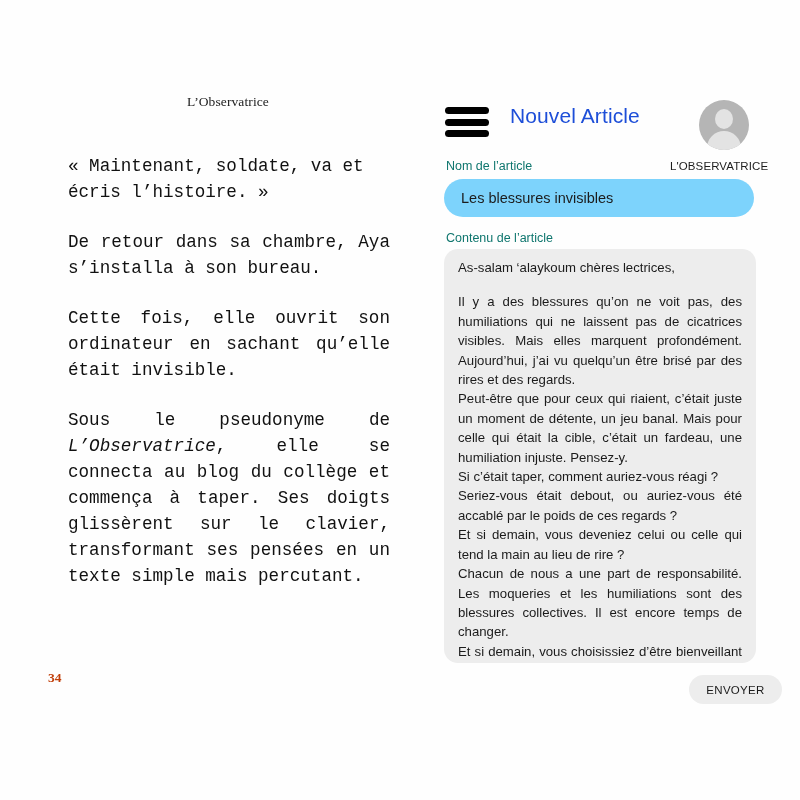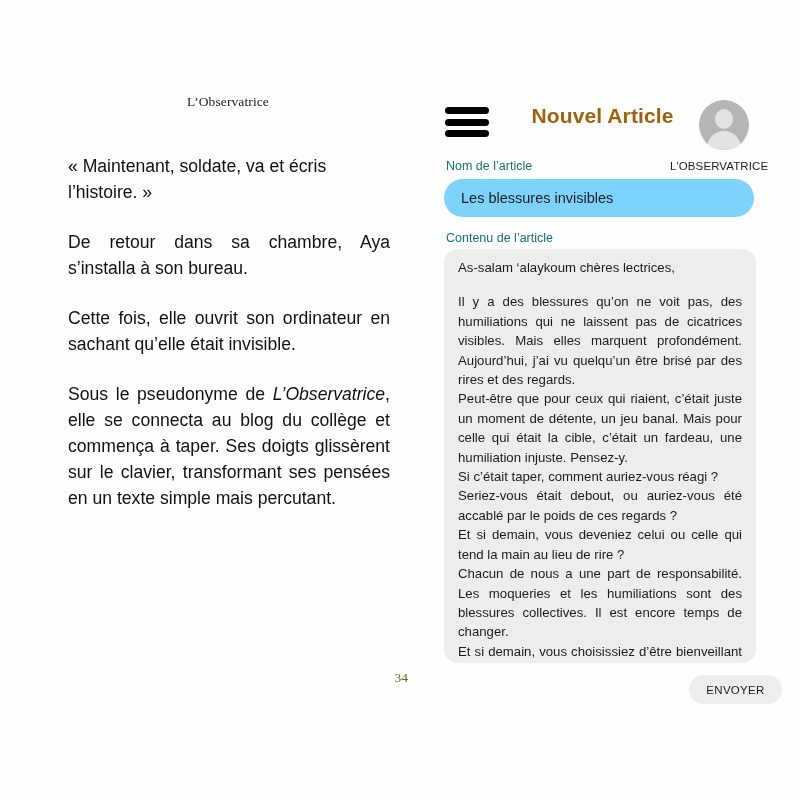--- a/index.html
+++ b/index.html
@@ -39,43 +39,44 @@
     font-family: "Liberation Serif", serif;
     font-size: 13.5px;
     color: #1b1b1b;
     letter-spacing: 0.1px;
   }
   .book-body {
     position: absolute;
     left: 20px;
     top: 153px;
     width: 322px;
-    font-family: Liberation Sans, sans-serif;
+    font-family: Liberation Mono, monospace;
     font-size: 17.6px;
     line-height: 26px;
     color: #111111;
     text-align: justify;
   }
   .book-body p {
     margin: 0 0 24px 0;
   }
   .book-body p:last-child { margin-bottom: 0; }
   .book-body p.nojust { text-align: left; }
   .book-body em {
     font-style: italic;
   }
   .book-folio {
     position: absolute;
     left: 0;
     top: 670px;
     width: 360px;
-    text-align: right;
+    text-align: left;
     font-family: "Liberation Serif", serif;
     font-size: 13.5px;
-    color: #4d7c0f;
+    color: #c2410c;
+    font-weight: bold;
   }
 
   
   .app {
     position: absolute;
     left: 400px;
     top: 0;
     width: 400px;
     height: 800px;
   }
@@ -104,25 +105,23 @@
     width: 44px;
     height: 7px;
     border-radius: 4px;
     background: #000000;
   }
   .app-title {
     position: absolute;
     left: 110px;
     top: 8px;
     width: 185px;
-    text-align: center;
     font-size: 21px;
-    color: #a16207;
+    color: #1d4ed8;
     letter-spacing: 0.1px;
-    font-weight: bold;
   }
   .avatar {
     position: absolute;
     left: 299px;
     top: 4px;
     width: 50px;
     height: 50px;
     border-radius: 50%;
     background: #b5b5b5;
     overflow: hidden;

